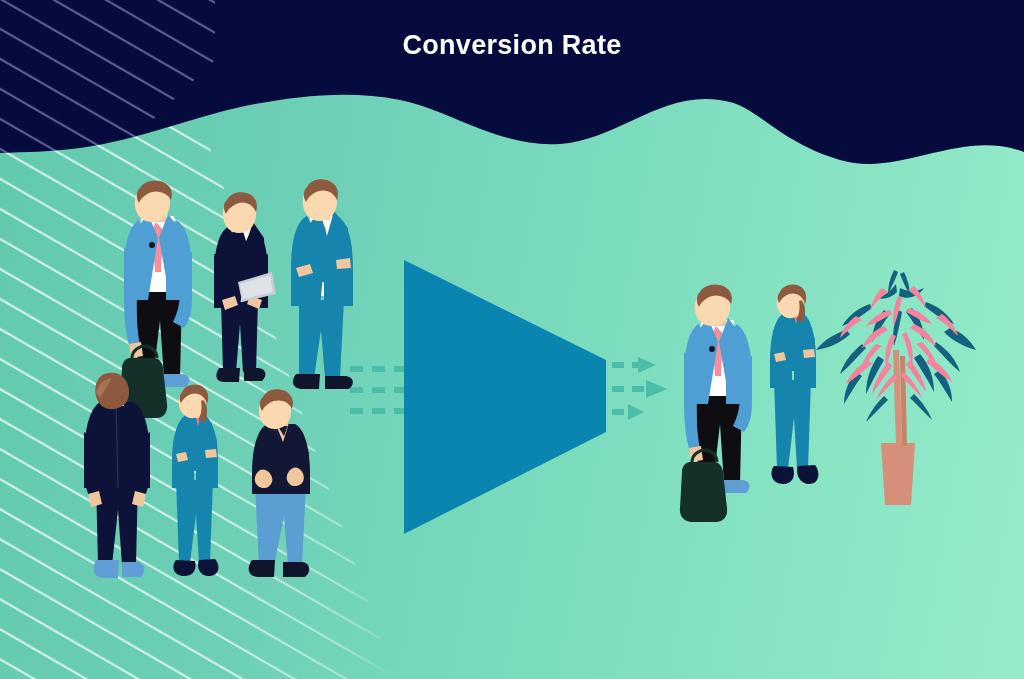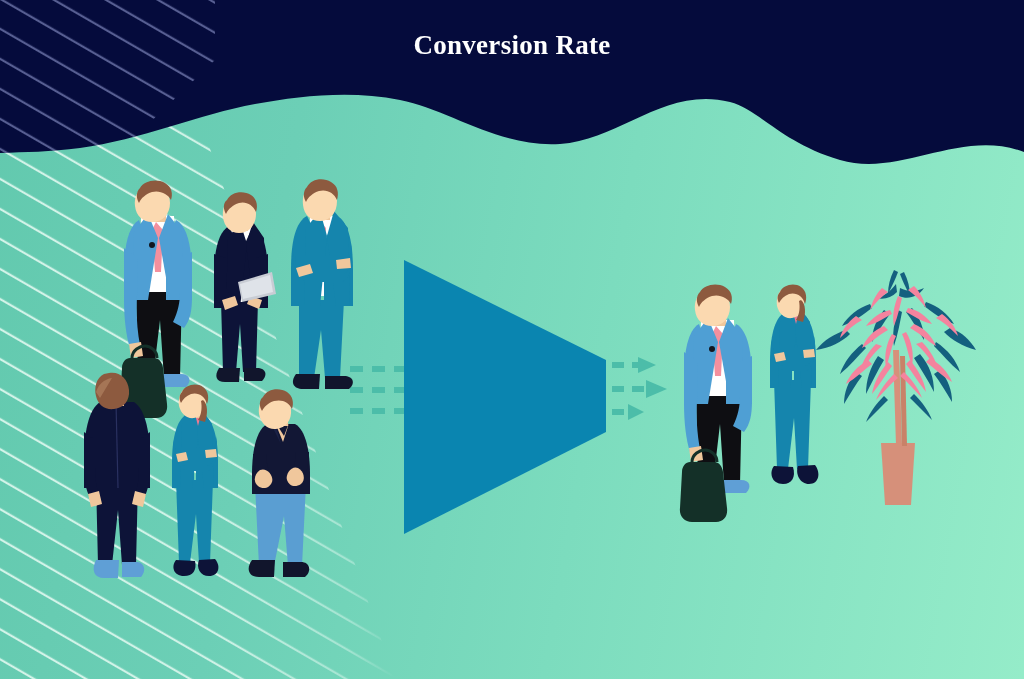--- a/index.html
+++ b/index.html
@@ -13,21 +13,21 @@
   .layer{position:absolute;left:0;top:0;width:1024px;height:679px;}
   .svg-layer{position:absolute;left:0;top:0;}
   #title{
     position:absolute;
     left:0;right:0;top:30px;
     text-align:center;
     color:#ffffff;
     font-size:27px;
     font-weight:bold;
     letter-spacing:0.3px;
-    font-family:Liberation Serif, serif;
+    font-family:Liberation Sans, sans-serif;
     z-index:40;
     pointer-events:none;
   }
 </style>
 </head>
 <body>
 
 <div id="stage">
 
   <div class="layer"></div>

